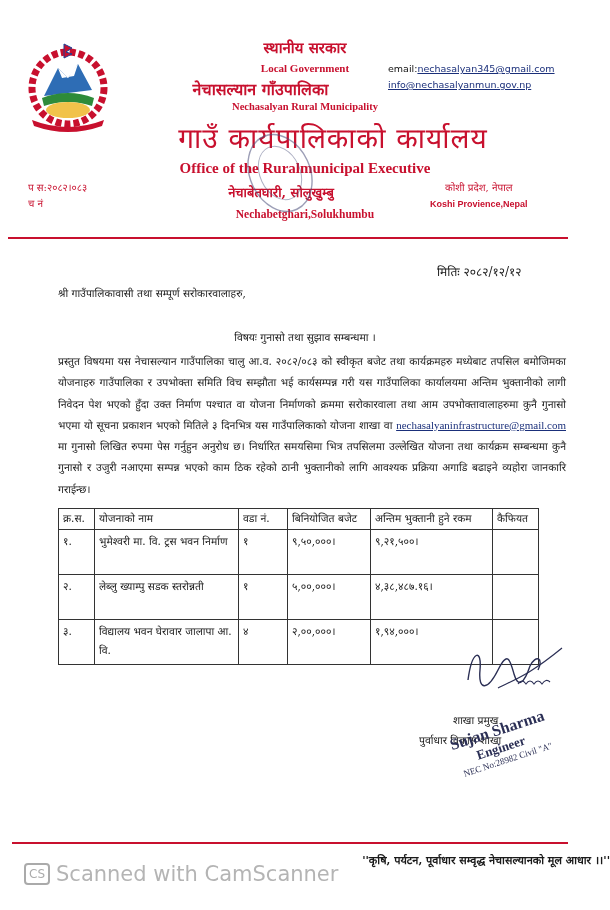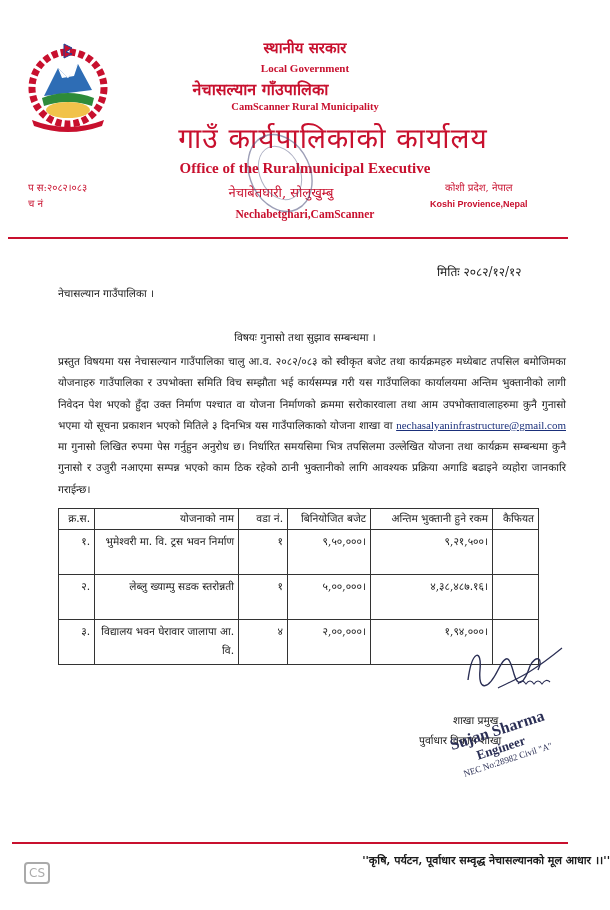--- a/index.html
+++ b/index.html
@@ -10,41 +10,41 @@
   .abs { position: absolute; }
   .center { text-align: center; }
   
   #emblem { left: 22px; top: 38px; width: 92px; height: 96px; }
   #hdr-local-np { left: 0; width: 610px; top: 37px; font-size: 15px; font-weight: bold; color: #c8102e; }
   #hdr-local-en { left: 0; width: 610px; top: 62px; font-size: 11px; font-weight: bold; color: #c8102e; font-family: "Liberation Serif", serif; }
   #hdr-mun-np { left: 0; width: 521px; top: 78px; font-size: 16px; font-weight: bold; color: #c8102e; }
   #hdr-mun-en { left: 0; width: 610px; top: 101px; font-size: 10.5px; font-weight: bold; color: #c8102e; font-family: "Liberation Serif", serif; }
   #hdr-office-np { left: 0; width: 610px; top: 118px; font-size: 28px; color: #c8102e; letter-spacing: 1px; margin-left: 28px; }
   #hdr-office-en { left: 0; width: 610px; top: 160px; font-size: 15px; font-weight: bold; color: #c8102e; font-family: "Liberation Serif", serif; }
-  #hdr-place-np { left: 0; width: 562px; top: 183px; font-size: 13px; font-weight: normal; color: #c8102e; }
+  #hdr-place-np { left: 0; width: 562px; top: 183px; font-size: 13px; font-weight: bold; color: #c8102e; }
   #hdr-place-en { left: 0; width: 610px; top: 208px; font-size: 11.5px; font-weight: bold; color: #c8102e; font-family: "Liberation Serif", serif; }
   #email-block { left: 388px; top: 61px; font-family: "DejaVu Sans", sans-serif; font-size: 9.5px; line-height: 16px; color: #111; }
   #email-block a { color: #1a2f7a; text-decoration: underline; }
   #ref-block { left: 28px; top: 180px; font-size: 10px; line-height: 16px; color: #c8102e; }
   #prov-block { left: 430px; top: 180px; font-size: 10px; line-height: 16px; color: #c8102e; text-align: center; }
   #prov-block .en { font-family: "Liberation Sans", sans-serif; font-size: 9px; font-weight: bold; }
   .rule { left: 8px; width: 560px; height: 2px; background: #c8102e; }
   #rule-top { top: 237px; }
   #rule-bottom { top: 842px; left: 12px; width: 556px; }
   
   #stamp { left: 240px; top: 125px; width: 80px; height: 95px; }
   
   #date { left: 437px; top: 263px; font-size: 12px; }
   #addressee { left: 58px; top: 283px; font-size: 10.5px; line-height: 20px; }
   #subject { left: 0; width: 610px; top: 330px; font-size: 10.5px; text-align: center; }
   #body-para { left: 58px; top: 343px; width: 508px; font-size: 10.5px; line-height: 21.3px; text-align: justify; margin-top: 8px; }
   #body-para a { color: #1a2f7a; text-decoration: underline; font-family: "Liberation Serif", serif; font-size: 11px; }
   
   #plan-table { left: 58px; top: 508px; border-collapse: collapse; font-size: 10.5px; }
-  #plan-table th, #plan-table td { border: 1px solid #333; padding: 2px 4px; text-align: right; vertical-align: top; font-weight: normal; }
+  #plan-table th, #plan-table td { border: 1px solid #333; padding: 2px 4px; text-align: left; vertical-align: top; font-weight: normal; }
   #plan-table th { height: 16px; }
   #plan-table td { height: 40px; line-height: 19px; }
   .c1 { width: 27px; } .c2 { width: 135px; } .c3 { width: 40px; } .c4 { width: 74px; } .c5 { width: 113px; } .c6 { width: 37px; }
   
   #signature { left: 458px; top: 640px; width: 110px; height: 60px; }
   #sig-title { left: 453px; top: 713px; font-size: 10.5px; }
   #sig-dept { left: 419px; top: 733px; font-size: 10.5px; }
   #seal { left: 430px; top: 728px; width: 150px; height: 60px; transform: rotate(-18deg); transform-origin: left top; }
   #seal .n1 { position: absolute; left: 14px; top: 14px; font-family: "Liberation Serif", serif; font-weight: bold; font-size: 16px; color: #2b2f55; }
   #seal .n2 { position: absolute; left: 36px; top: 33px; font-family: "Liberation Serif", serif; font-weight: bold; font-size: 13px; color: #2b2f55; }
@@ -64,49 +64,51 @@
   <polygon points="36,30 42,36 46,40 50,33 56,26 52,38 40,40" fill="#ffffff"></polygon>
   <path d="M20 60 Q46 50 72 60 L70 68 Q46 60 22 68 Z" fill="#2e8b3a"></path>
   <ellipse cx="46" cy="72" rx="22" ry="8" fill="#f1c24a"></ellipse>
   <polygon points="42,6 42,20 50,16 44,14 50,10" fill="#c8102e" stroke="#1c3f94" stroke-width="1"></polygon>
   <path d="M10 82 Q46 96 82 82 L80 88 Q46 100 12 88 Z" fill="#c8102e"></path>
 </svg>
 
 <div id="hdr-local-np" class="abs center">स्थानीय सरकार</div>
 <div id="hdr-local-en" class="abs center">Local Government</div>
 <div id="hdr-mun-np" class="abs center">नेचासल्यान गाँउपालिका</div>
-<div id="hdr-mun-en" class="abs center">CamScanner Rural Municipality</div>
+<div id="hdr-mun-en" class="abs center">Nechasalyan Rural Municipality</div>
 <div id="hdr-office-np" class="abs center">गाउँ कार्यपालिकाको कार्यालय</div>
 <div id="hdr-office-en" class="abs center">Office of the Ruralmunicipal Executive</div>
 <div id="hdr-place-np" class="abs center">नेचाबेतघारी, सोलुखुम्बु</div>
-<div id="hdr-place-en" class="abs center">Nechabetghari,CamScanner</div>
+<div id="hdr-place-en" class="abs center">Nechabetghari,Solukhumbu</div>
 
 <svg id="stamp" class="abs" viewBox="0 0 80 95">
   <ellipse cx="40" cy="48" rx="30" ry="40" fill="none" stroke="#4a4f7a" stroke-width="1.4" opacity="0.55" transform="rotate(-25 40 48)"></ellipse>
   <ellipse cx="40" cy="48" rx="20" ry="28" fill="none" stroke="#4a4f7a" stroke-width="1" opacity="0.45" transform="rotate(-25 40 48)"></ellipse>
 </svg>
 
 <div id="email-block" class="abs">
+  <div><span>email:</span><a>nechasalyan345@gmail.com</a></div>
+  <div><a>info@nechasalyanmun.gov.np</a></div>
 </div>
 
 <div id="ref-block" class="abs">
   <div>प स:२०८२।०८३</div>
   <div>च नं</div>
 </div>
 
 <div id="prov-block" class="abs">
   <div>कोशी प्रदेश, नेपाल</div>
   <div class="en">Koshi Provience,Nepal</div>
 </div>
 
 <div id="rule-top" class="abs rule"></div>
 
 <div id="date" class="abs">मितिः २०८२/१२/१२</div>
 <div id="addressee" class="abs">
-  <div>नेचासल्यान गाउँपालिका ।</div>
+  <div>श्री गाउँपालिकावासी तथा सम्पूर्ण सरोकारवालाहरु,</div>
 </div>
 <div id="subject" class="abs">विषयः गुनासो तथा सुझाव सम्बन्धमा ।</div>
 
 <div id="body-para" class="abs"><span>प्रस्तुत विषयमा यस नेचासल्यान गाउँपालिका चालु आ.व. २०८२/०८३ को स्वीकृत बजेट तथा कार्यक्रमहरु मध्येबाट तपसिल बमोजिमका योजनाहरु गाउँपालिका र उपभोक्ता समिति विच सम्झौता भई कार्यसम्पन्न गरी यस गाउँपालिका कार्यालयमा अन्तिम भुक्तानीको लागी निवेदन पेश भएको हुँदा उक्त निर्माण पश्चात वा योजना निर्माणको क्रममा सरोकारवाला तथा आम उपभोक्तावालाहरुमा कुनै गुनासो भएमा यो सूचना प्रकाशन भएको मितिले ३ दिनभित्र यस गाउँपालिकाको योजना शाखा वा </span><a>nechasalyaninfrastructure@gmail.com</a><span> मा गुनासो लिखित रुपमा पेस गर्नुहुन अनुरोध छ। निर्धारित समयसिमा भित्र तपसिलमा उल्लेखित योजना तथा कार्यक्रम सम्बन्धमा कुनै गुनासो र उजुरी नआएमा सम्पन्न भएको काम ठिक रहेको ठानी भुक्तानीको लागि आवश्यक प्रक्रिया अगाडि बढाइने व्यहोरा जानकारि गराईन्छ।</span></div>
 
 <table id="plan-table" class="abs">
   <thead>
     <tr>
       <th class="c1">क्र.स.</th>
       <th class="c2">योजनाको नाम</th>
@@ -154,13 +156,14 @@
 <div id="seal" class="abs">
   <span class="n1">Sujan Sharma</span>
   <span class="n2">Engineer</span>
   <span class="n3">NEC No:28982 Civil "A"</span>
 </div>
 
 <div id="rule-bottom" class="abs rule"></div>
 <div id="motto" class="abs">''कृषि, पर्यटन, पूर्वाधार सम्वृद्ध नेचासल्यानको मूल आधार ।।''</div>
 <div id="cam-watermark" class="abs">
   <span id="cam-logo">CS</span>
+  <span id="cam-text">Scanned with CamScanner</span>
 </div>
 
 </body></html>

